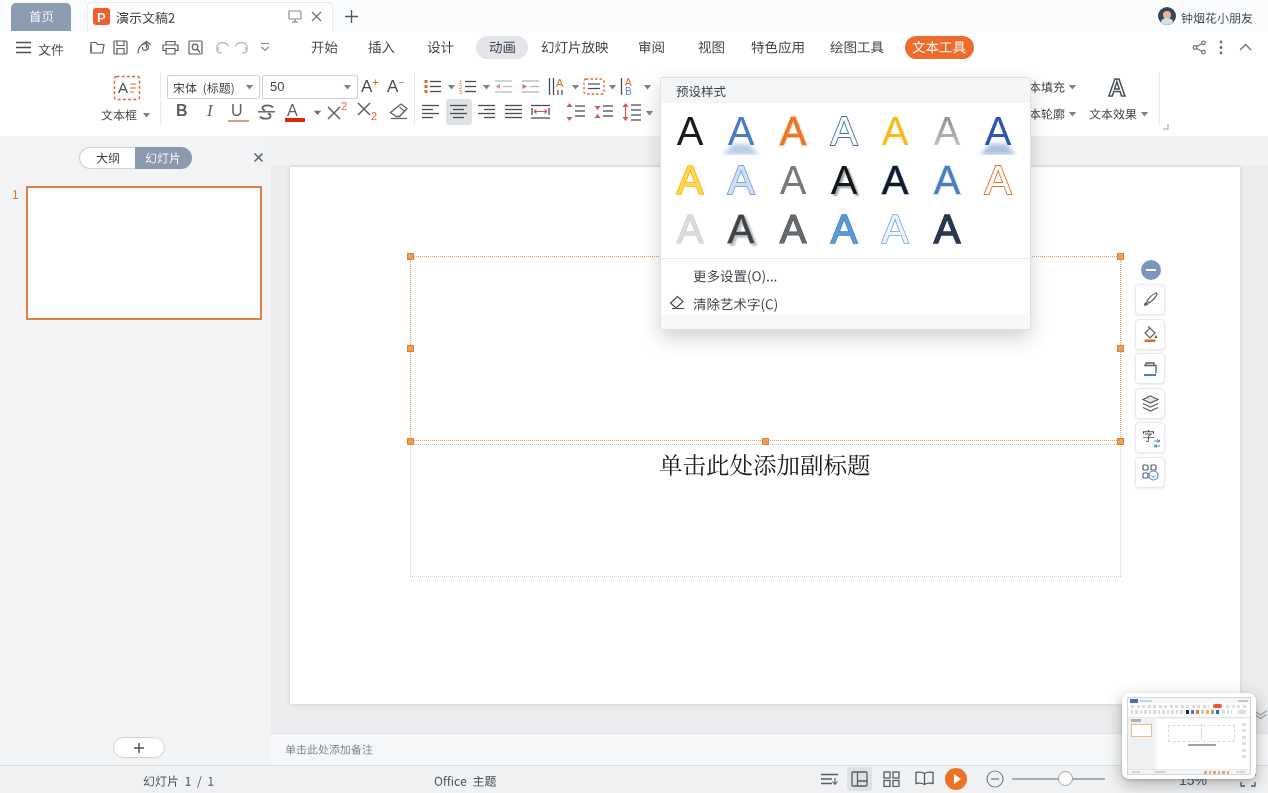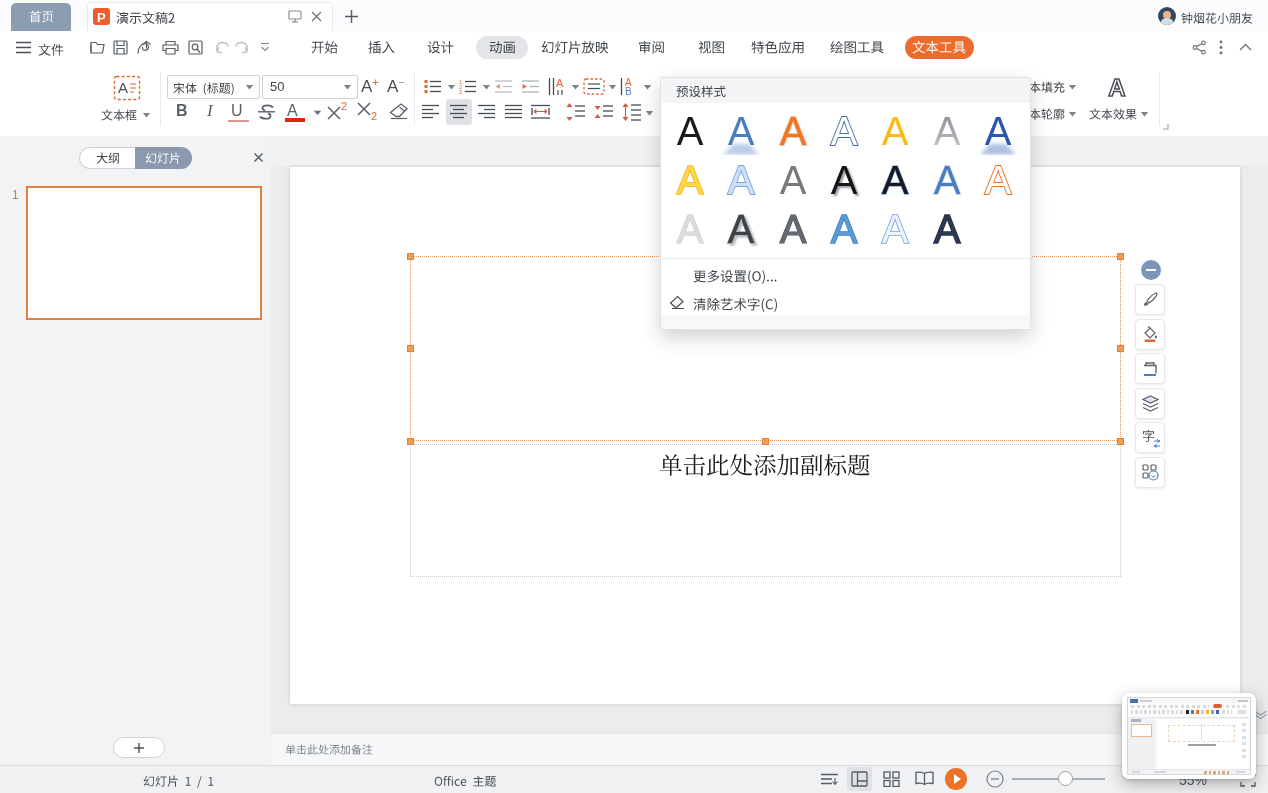--- a/index.html
+++ b/index.html
@@ -640,21 +640,21 @@
 <div class="abs" style="left:945px;top:768px;width:22px;height:22px;border-radius:50%;background:#ee7226"></div>
 <svg class="abs" style="left:953px;top:773px" width="9" height="12" viewBox="0 0 9 12">
       <path d="M1 1l7 5-7 5z" fill="#fff"></path>
     </svg>
 <svg class="abs" style="left:986px;top:770px" width="18" height="18" viewBox="0 0 18 18">
 <circle cx="9" cy="9" r="8" fill="none" stroke="#7b8187" stroke-width="1.2"></circle>
       <path d="M5 9h8" stroke="#7b8187" stroke-width="1.3"></path>
     </svg>
 <div class="abs" style="left:1012px;top:778px;width:93px;height:2px;background:#a9aeb5"></div>
 <div class="abs" style="left:1058px;top:771px;width:15px;height:15px;background:#fff;border:1px solid #9aa1a8;border-radius:50%;box-sizing:border-box"></div>
-<div class="abs" style="left:1179px;top:772px;font-size:14px;color:#4e5a68">55%</div>
+<div class="abs" style="left:1179px;top:772px;font-size:14px;color:#4e5a68">15%</div>
 <svg class="abs" style="left:1240px;top:771px" width="16" height="16" viewBox="0 0 16 16">
 <g fill="none" stroke="#565c63" stroke-width="1.3">
 <path d="M1 5V1h4M11 1h4v4M15 11v4h-4M5 15H1v-4"></path>
       </g>
     </svg>
 <div class="abs" style="left:1122px;top:693px;width:134px;height:86px;background:#fff;border-radius:7px;
 box-shadow:0 5px 16px rgba(0,0,0,0.28), 0 1px 3px rgba(0,0,0,0.15)"></div>
 <div class="abs" style="left:1127px;top:697px;width:124px;height:78px;background:#fcfcfd;border:1px solid #d4d7da;box-sizing:border-box;overflow:hidden">
       <div class="abs" style="left:0;top:0;width:124px;height:5px;background:#f4f5f6"></div>
       <div class="abs" style="left:2px;top:1px;width:8px;height:3.5px;background:#4472a8"></div>

